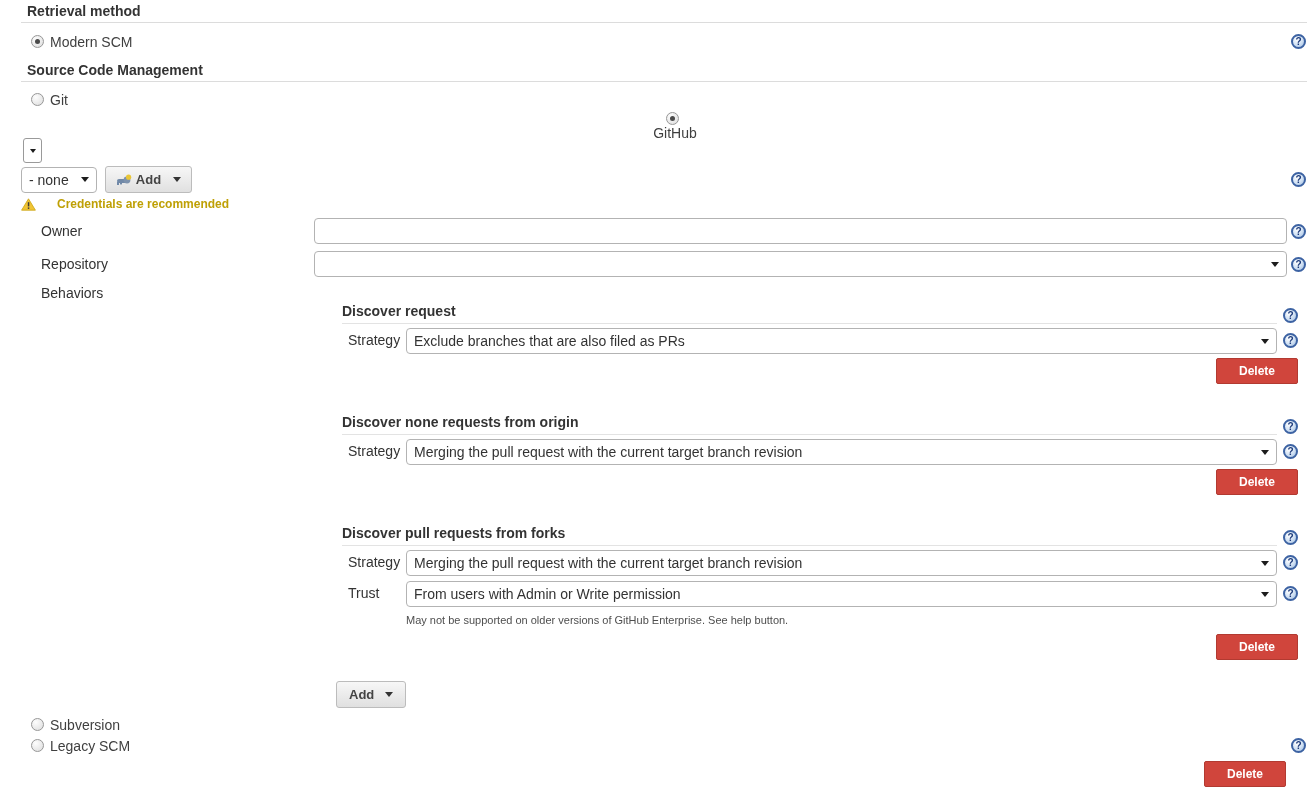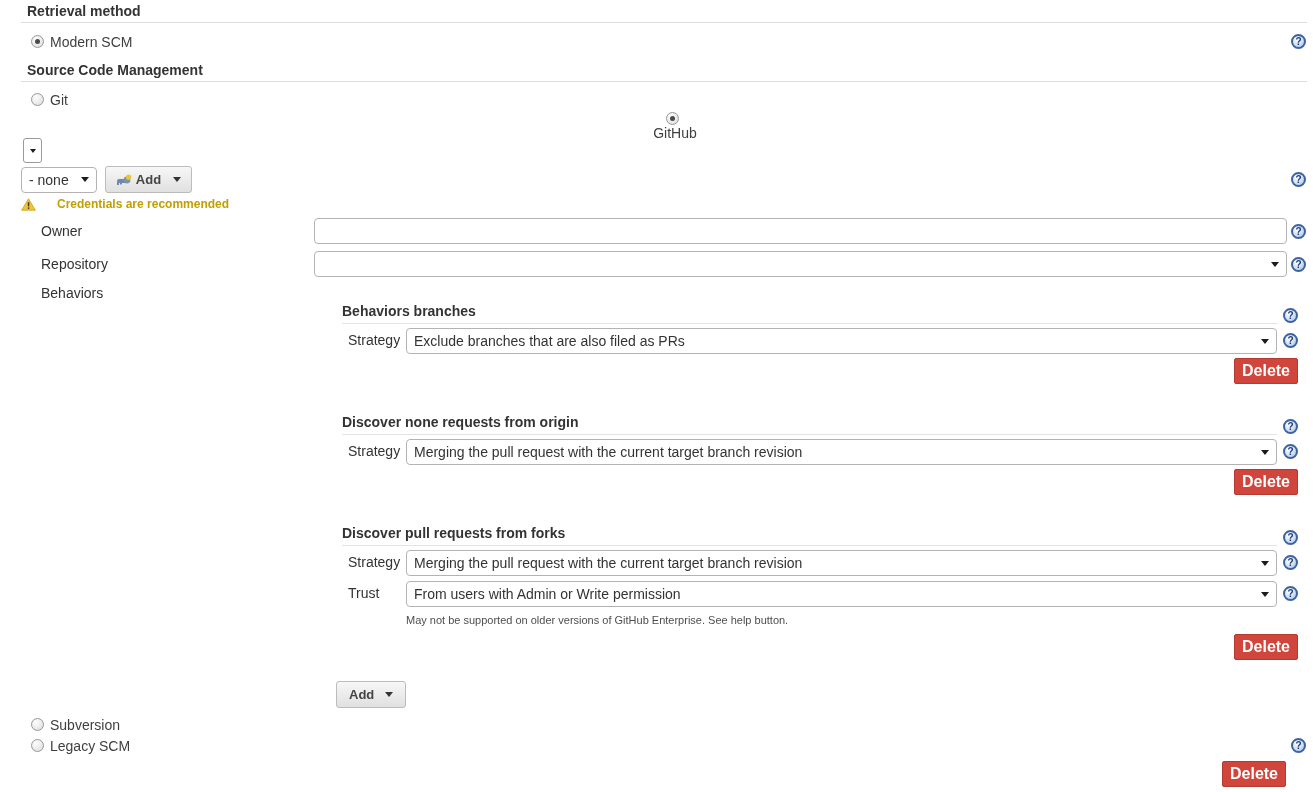--- a/index.html
+++ b/index.html
@@ -41,21 +41,21 @@
   .txt-input { width:100%; height:26px; border:1px solid #b3b3b3; border-radius:4px;
     padding:0 6px; font-family:inherit; font-size:14px; color:#333; }
 
   
   .btn-gray { display:inline-flex; align-items:center; justify-content:center;
     background:linear-gradient(#f7f7f7,#e0e0e0); border:1px solid #bcbcbc; border-radius:3px;
     height:27px; padding:0 12px; font-size:13px; font-weight:600; color:#444; cursor:pointer; }
   .btn-gray .caret-down { border-top-color:#333; }
   .btn-red { display:inline-flex; align-items:center; justify-content:center;
     background:#d0453c; border:1px solid #b23a31; border-radius:2px;
-    width:64px; height:26px; font-size:16px; font-weight:bold; color:#fff; cursor:pointer; }
+    width:82px; height:26px; font-size:12px; font-weight:bold; color:#fff; cursor:pointer; }
 
   
   .warn-row { display:flex; align-items:center; margin-top:4px; }
   .warn-text { color:#bfa005; font-weight:bold; font-size:12px; margin-left:21px; }
 
   
   .behaviors-block { margin-left:315px; width:962px; }
   .bh-section { margin-left:6px; width:956px; }
   .bh-header { display:flex; align-items:flex-end; }
   .bh-title { flex:1; font-weight:bold; font-size:14px; color:#333;
@@ -168,21 +168,21 @@
 
   <div class="field-row" style="margin-top:8px;">
     <div class="flabel">Behaviors</div>
   </div>
 
   <div class="behaviors-block">
 
     
     <div class="bh-section" style="margin-top:2px;">
       <div class="bh-header">
-        <div class="bh-title">Behaviors branches</div>
+        <div class="bh-title">Discover request</div>
         <span class="help">?</span>
       </div>
       <div class="bh-row">
         <div class="bh-row-label">Strategy</div>
         <div class="sel">
           <span class="sel-text">Exclude branches that are also filed as PRs</span>
           <span class="caret-down"></span>
         </div>
         <span class="help">?</span>
       </div>

